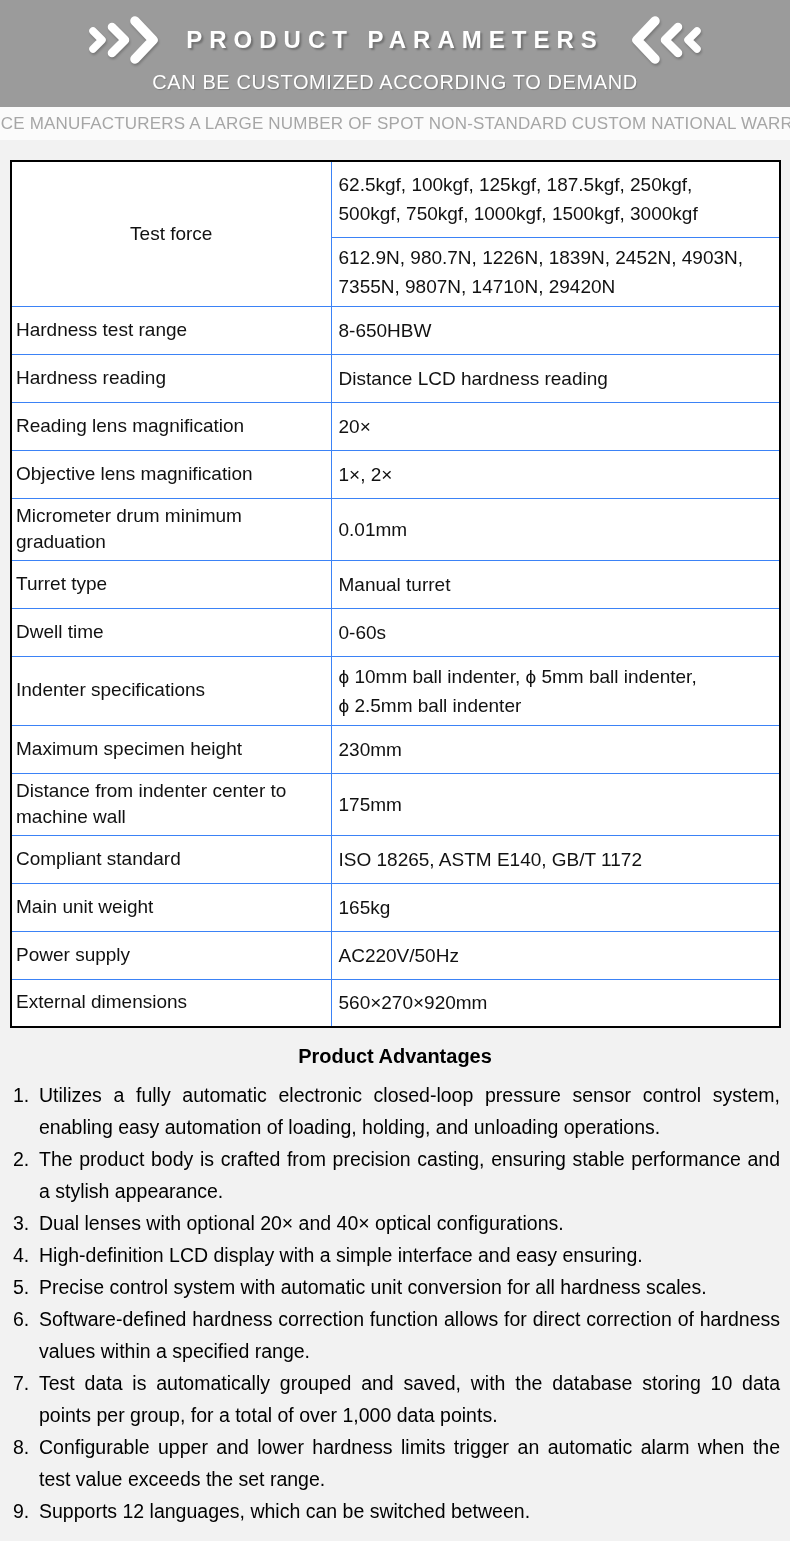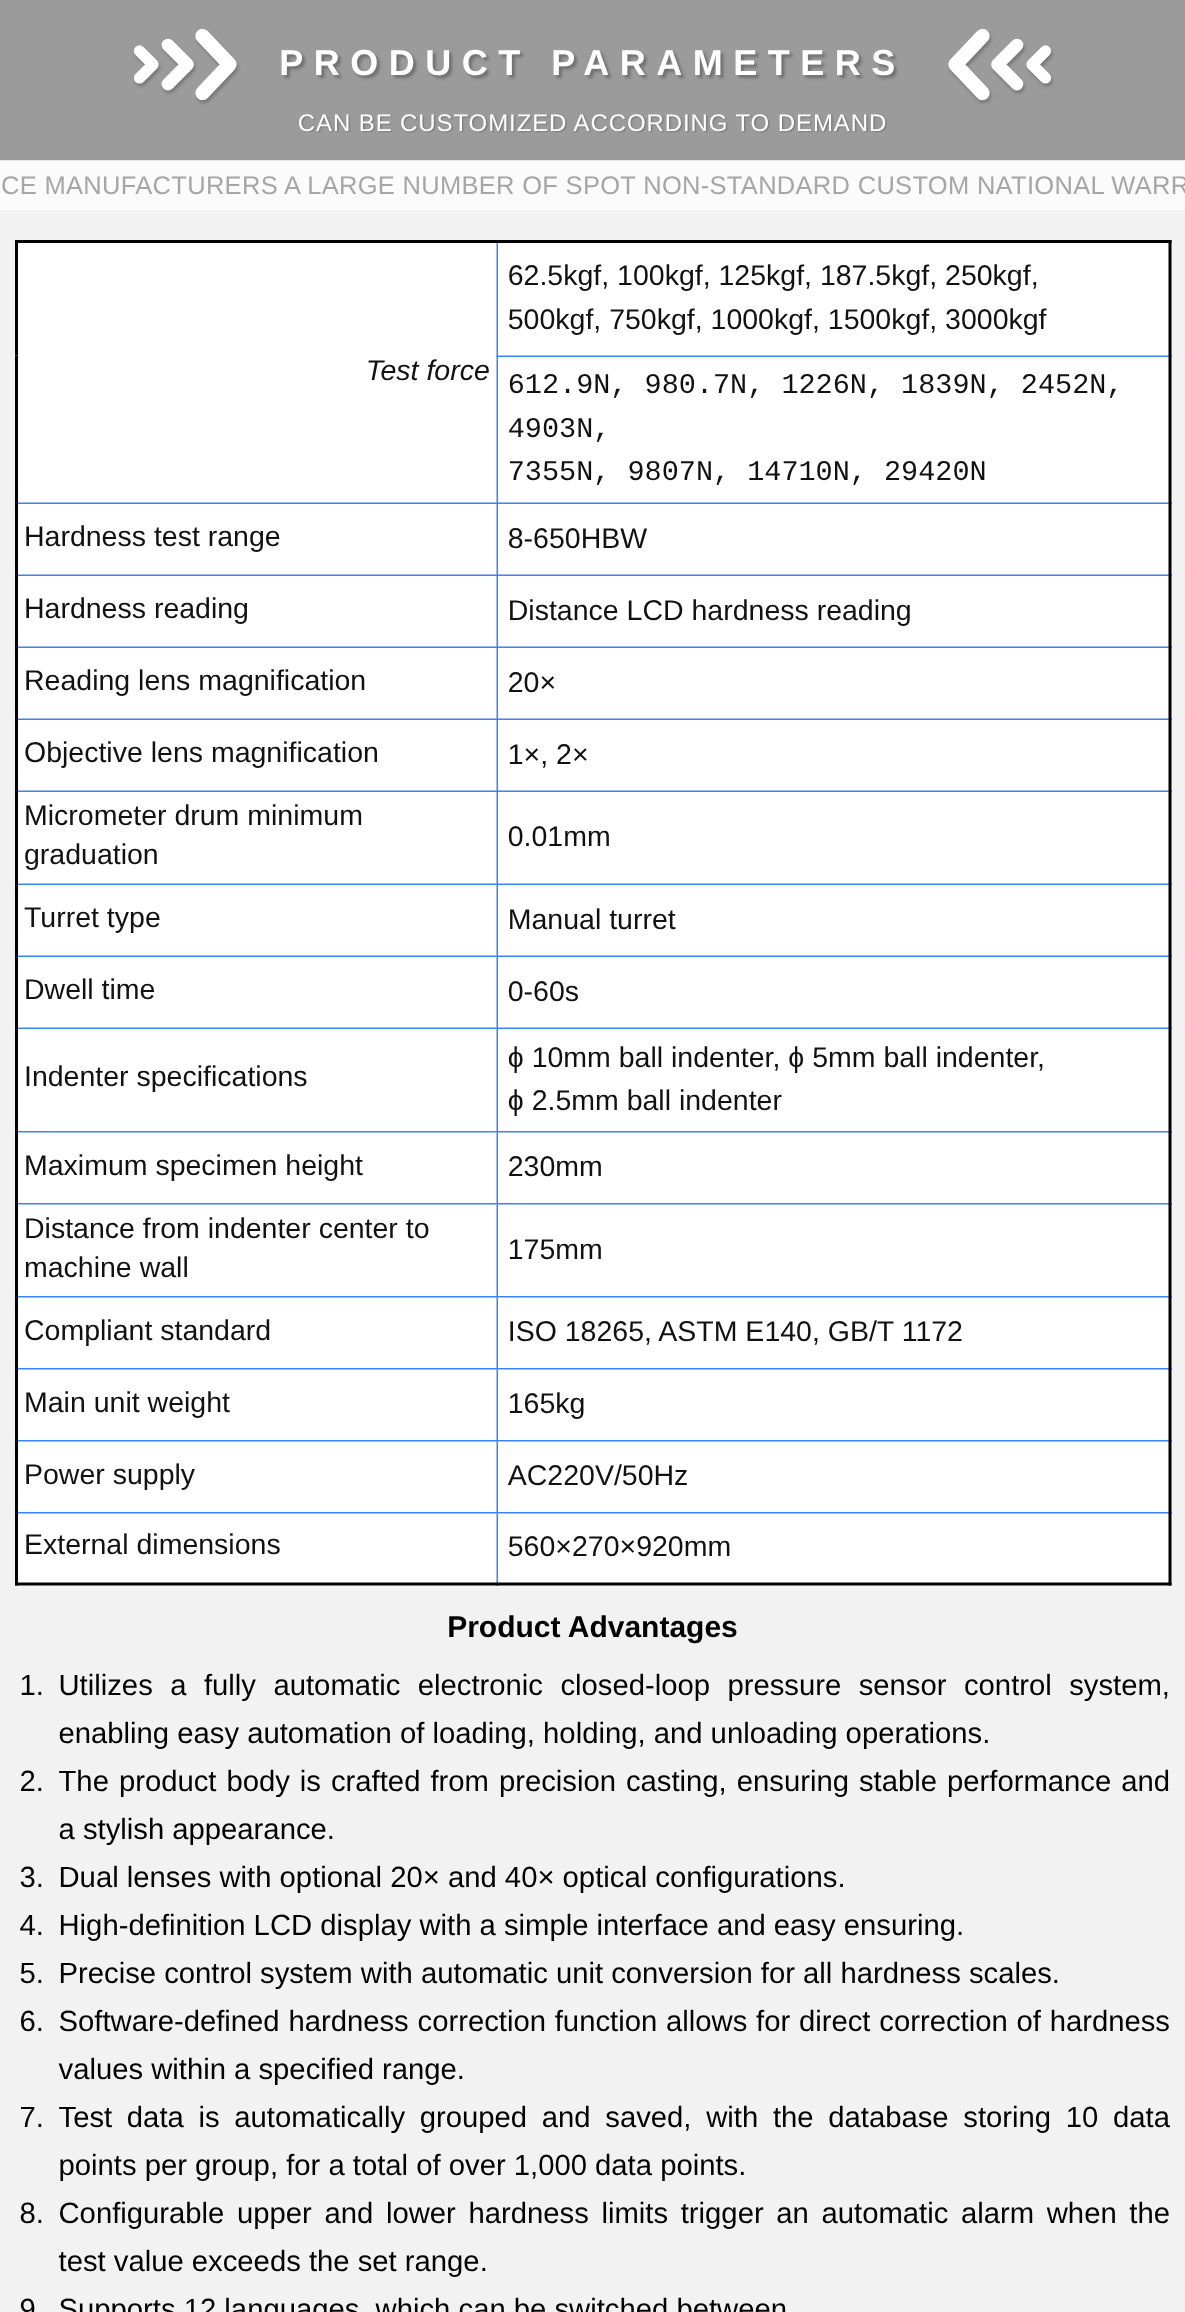--- a/index.html
+++ b/index.html
@@ -16,21 +16,21 @@
     height:107px; background:#9b9b9b;
     display:flex; flex-direction:column; align-items:center; justify-content:center;
   }
   .banner-row { display:flex; align-items:center; gap:25px;text-align:center; }
   .chev { display:block; filter:drop-shadow(1px 2px 1px rgba(0,0,0,0.22)); }
   .banner-title {
     color:#fff; font-size:24px; font-weight:bold; letter-spacing:7px;
     white-space:nowrap; text-shadow:2px 2px 2px rgba(0,0,0,0.28);
   }
   .banner-sub {
-    color:#fff; font-size:16px; letter-spacing:0.6px; margin-top:4px;
+    color:#fff; font-size:20px; letter-spacing:0.6px; margin-top:4px;
     white-space:nowrap; text-shadow:1px 1px 1px rgba(0,0,0,0.2);
   }
 
   
   .tagline {
     height:33px; background:#fbfbfb;
     display:flex; align-items:center; justify-content:center;
     color:#a6a6a6; font-size:17px; letter-spacing:0.2px; white-space:nowrap;
   }
 
@@ -38,25 +38,25 @@
   .main { background:#f2f2f2; flex:1; padding:20px 0 14px; }
 
   table.spec {
     border-collapse:collapse; table-layout:fixed;
     width:769px; margin-left:10px;
     background:#fff; border:2px solid #000;
     font-size:19px; color:#111;
   }
   table.spec td { border:1px solid #3b82f6; vertical-align:middle; }
   td.lbl { padding:4px 6px 5px 4px; line-height:26px; }
-  td.lbl-center { text-align:right; padding:5px 4px;font-style:italic; }
+  td.lbl-center { text-align:center; padding:5px 4px; }
   td.val { padding:5px 6px 5px 7px; line-height:29px; white-space:pre-line; }
   tr.h48 td { height:48px; }
   tr.h76 td { height:76px; }
-  tr.h67 td { height:67px;font-family:Liberation Mono, monospace; }
+  tr.h67 td { height:67px; }
 
   
   .adv-title {
     text-align:center; font-size:20px; font-weight:bold; color:#000;
     margin:17px 0 11px;
   }
   .adv-list { padding:0 10px 0 13px; }
   .adv-item { display:flex; font-size:19.5px; line-height:32px; color:#000; }
   .adv-num { flex:0 0 26px; }
   .adv-text { flex:1; text-align:justify; }

